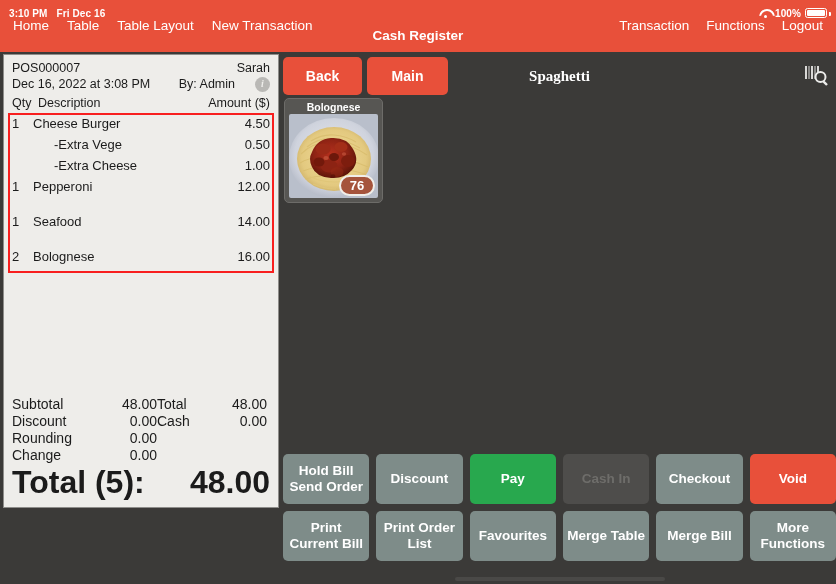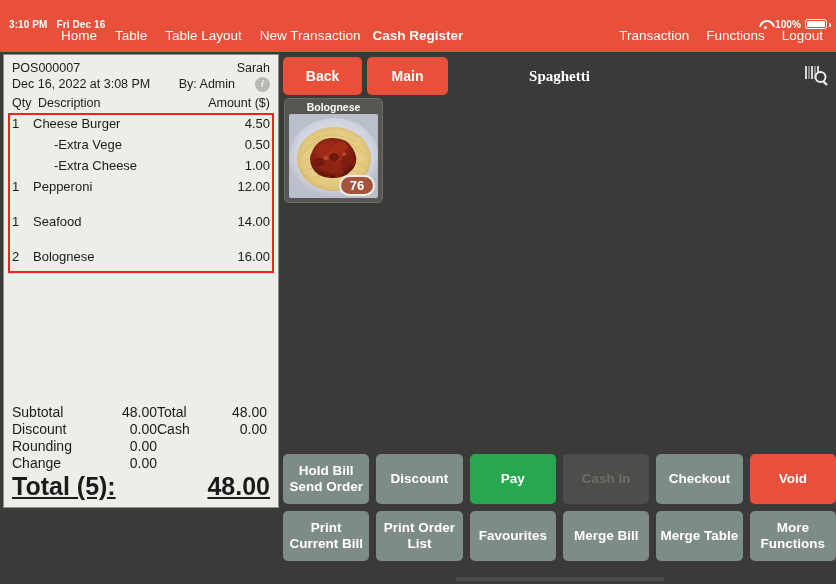--- a/index.html
+++ b/index.html
@@ -7,21 +7,21 @@
     width:836px; height:584px;
     background:#3b3a38;
     font-family:"Liberation Sans", sans-serif;
     overflow:hidden;
   }
   #app { position:relative; width:836px; height:584px; }
 
   
   .topbar { position:absolute; left:0; top:0; width:836px; height:52px; background:#e8503a; }
   .statusbar {
-    position:absolute; left:0; top:15px; width:836px; height:18px;
+    position:absolute; left:0; top:4px; width:836px; height:18px;
     display:flex; align-items:center; color:#fff;
     font-size:10px; font-weight:bold; letter-spacing:.1px;
   }
   .sb-time { margin-left:9px; }
   .sb-date { margin-left:9px; }
   .sb-right { margin-left:auto; display:flex; align-items:center; gap:4px; margin-right:9px; }
   .wifi-ic { display:inline-block; width:12px; height:10px; position:relative; }
   .wifi-ic::before{
     content:""; position:absolute; left:0; top:1px; width:12px; height:12px;
     border:2px solid #fff; border-radius:50%;
@@ -30,21 +30,21 @@
   .wifi-ic::after{
     content:""; position:absolute; left:4.5px; top:6.5px; width:3px; height:3px;
     background:#fff; border-radius:50%;
   }
   .batt { display:inline-block; width:22px; height:10px; border:1px solid #fff; border-radius:2.5px; position:relative; }
   .batt::before{ content:""; position:absolute; left:1px; top:1px; right:1px; bottom:1px; background:#fff; border-radius:1px; }
   .batt::after{ content:""; position:absolute; left:23px; top:3px; width:1.5px; height:4px; background:#fff; border-radius:0 1px 1px 0; }
 
   .navrow {
     position:absolute; left:0; top:18px; width:836px; height:34px;
-    display:flex; align-items:center; color:#fff; font-size:13.5px;padding-left:48px;
+    display:flex; align-items:flex-start; color:#fff; font-size:13.5px;
   }
   .nav-left { display:flex; align-items:center; gap:18px; margin-left:13px; }
   .nav-right { display:flex; align-items:center; gap:17px; margin-right:13px; margin-left:auto; }
   .nav-item { cursor:pointer; white-space:nowrap; }
   .nav-title {
     position:absolute; left:0; right:0; top:0; height:34px;
     display:flex; align-items:center; justify-content:center;
     font-size:13.5px; font-weight:bold; pointer-events:none;
   }
 
@@ -91,23 +91,22 @@
   .totals { padding:0 8px 0 8px; font-size:14px; }
   .tot-grid { display:flex; }
   .tot-col { display:flex; flex-direction:column; }
   .tot-col.left { width:145px; }
   .tot-col.right { width:110px; }
   .tot-line { display:flex; justify-content:space-between; line-height:17px; }
   .tot-line .tl { }
   .tot-line .tv { }
   .grand {
     display:flex; justify-content:space-between; align-items:flex-end;
-    padding:0 8px 6px 8px; font-size:25px; font-weight:bold;
+    padding:0 8px 6px 8px; font-size:32px; font-weight:bold;
     margin-top:auto;
-    text-decoration:underline;
   }
 
   
   .rightpane { position:absolute; left:283px; top:54px; width:553px; height:530px; }
 
   .rp-top { position:relative; height:44px; }
   .btn-back, .btn-main {
     position:absolute; top:3px; height:38px; background:#e8503a; color:#fff;
     border-radius:5px; display:flex; align-items:center; justify-content:center;
     font-size:14px; font-weight:bold; cursor:pointer;
@@ -400,24 +399,24 @@
           <span>Current Bill</span>
         </div>
         <div class="act">
           <span>Print Order</span>
           <span>List</span>
         </div>
         <div class="act">
           <span>Favourites</span>
         </div>
         <div class="act">
+          <span>Merge Table</span>
+        </div>
+        <div class="act">
           <span>Merge Bill</span>
-        </div>
-        <div class="act">
-          <span>Merge Table</span>
         </div>
         <div class="act">
           <span>More</span>
           <span>Functions</span>
         </div>
       </div>
 
     </div>
 
     <div class="home-ind"></div>

